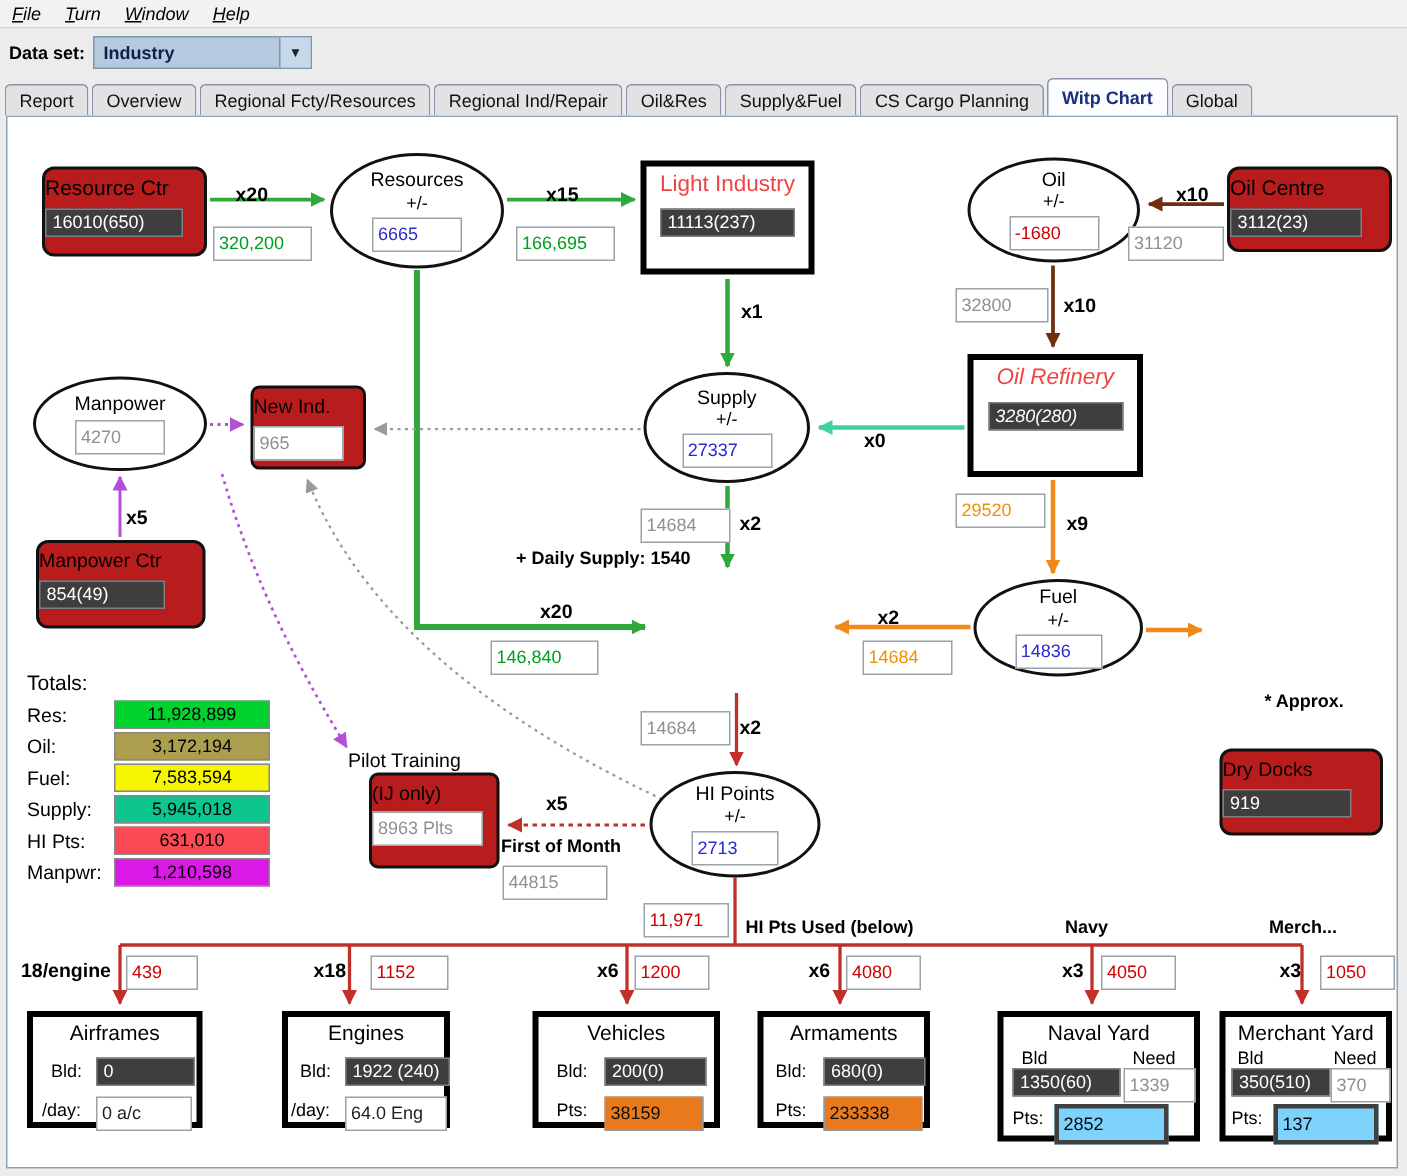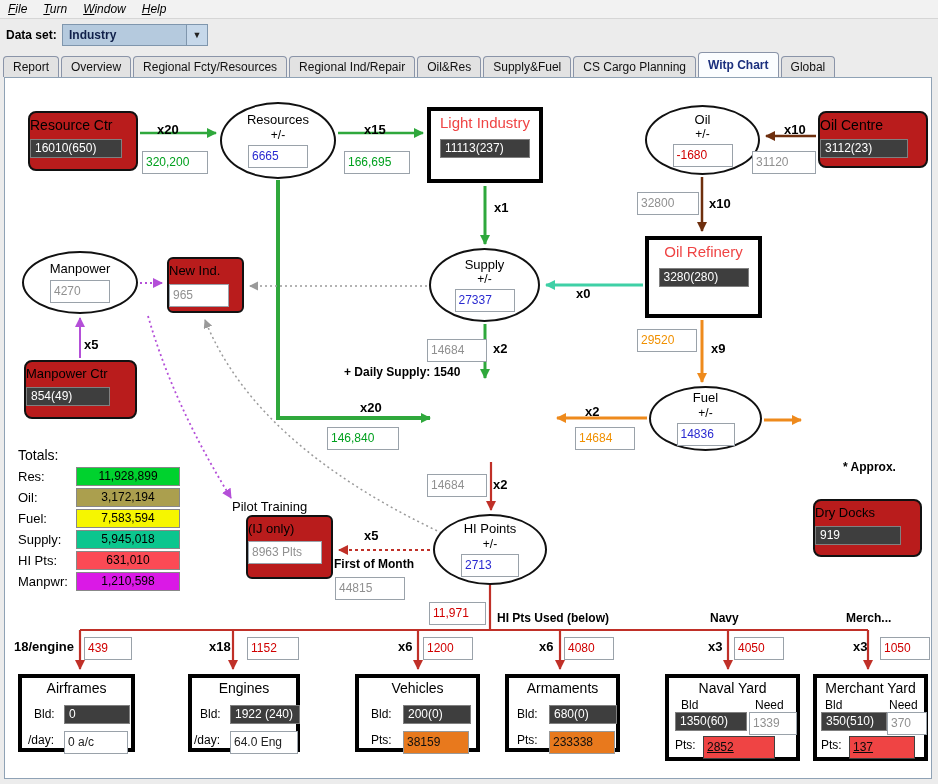--- a/index.html
+++ b/index.html
@@ -43,21 +43,21 @@
   
   .tot-label { position:absolute; font-size:13px; color:#000; z-index:2; }
   .tot-box { position:absolute; border:1px solid #888; font-size:12px; text-align:center; height:17px; line-height:17px; color:#000; z-index:2; }
 
   
   .factory { position:absolute; border:4px solid #000; background:#fff; box-sizing:border-box; z-index:2; }
   .ftitle { text-align:center; font-size:14px; margin-top:2px; white-space:nowrap; }
   .flabel { position:absolute; font-size:12px; color:#000; white-space:nowrap; }
   .fhead { position:absolute; font-size:12px; color:#000; }
   .pts-orange { background:#e8791d; border:1px solid #999; color:#101010; }
-  .pts-blue { background:#ef4444; border:1px solid #404040; color:#0a0a0a;text-decoration:underline; }
+  .pts-blue { background:#7dd3fc; border:3px solid #404040; color:#0a0a0a; }
 </style>
 </head>
 <body>
 
 <div class="app">
 
   <div class="menubar">
     <span class="menu-item">File</span>
     <span class="menu-item">Turn</span>
     <span class="menu-item">Window</span>
@@ -175,21 +175,21 @@
   <span class="elab" style="left:157px;top:122px">x20</span>
   <div class="vbox tgreen abs" style="left:142px;top:151px;width:58px">320,200</div>
   <span class="elab" style="left:364px;top:122px">x15</span>
   <div class="vbox tgreen abs" style="left:344px;top:151px;width:58px">166,695</div>
   <span class="elab" style="left:784px;top:122px">x10</span>
   <div class="vbox tgray abs" style="left:752px;top:151px;width:56px">31120</div>
   <span class="elab" style="left:494px;top:200px">x1</span>
   <span class="elab" style="left:709px;top:196px">x10</span>
   <div class="vbox tgray abs" style="left:637px;top:192px;width:54px">32800</div>
 
-  <div class="boldnode z" style="left:645px;top:236px;width:117px;height:82px;">
+  <div class="boldnode z" style="left:645px;top:236px;width:117px;height:82px;font-style:italic;">
     <span class="btitle">Oil Refinery</span>
     <span class="dkbox" style="width:80px">3280(280)</span>
   </div>
 
   <div class="ell z" style="left:429px;top:248px;width:111px;height:74px;">
     <span class="ntitle">Supply</span>
     <span class="nsub">+/-</span>
     <span class="vbox tblue" style="width:52px">27337</span>
   </div>
   <span class="elab" style="left:576px;top:286px">x0</span>

